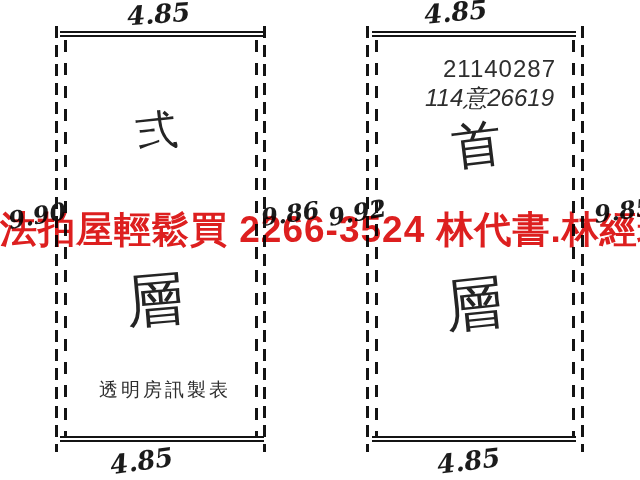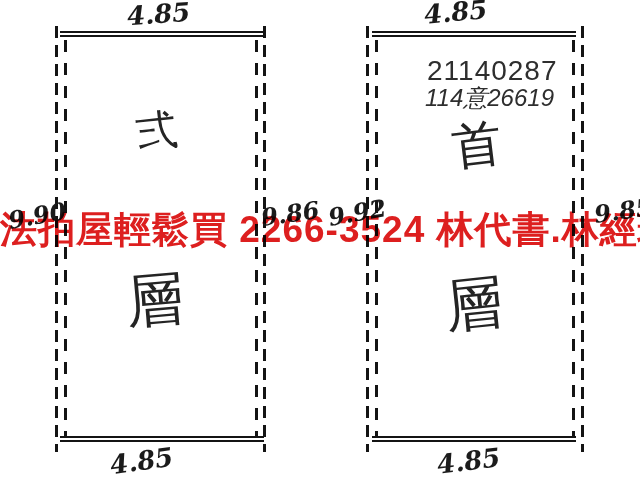--- a/index.html
+++ b/index.html
@@ -83,27 +83,28 @@
   <div class="vdash" style="left:581px;top:26px;height:426px;"></div>
 
   <div class="hand" style="left:127px;top:-1px;font-size:26px;transform:rotate(-4deg);">4.85</div>
   <div class="hand" style="left:110px;top:446px;font-size:26px;transform:rotate(-8deg);">4.85</div>
   <div class="hand" style="left:8px;top:201px;font-size:24px;transform:rotate(-10deg);">9.90</div>
   <div class="hand" style="left:261px;top:199px;font-size:24px;transform:rotate(-8deg);">9.86</div>
 
   <div class="hanchar" style="left:136px;top:103px;font-size:42px;transform:rotate(-6deg);">弍</div>
   <div class="hanchar" style="left:126px;top:262px;font-size:58px;transform:rotate(-5deg);">層</div>
 
+  <div class="printed" style="left:99px;top:377px;font-size:19px;letter-spacing:3px;">透明房訊製表</div>
 
   <div class="hand" style="left:424px;top:-3px;font-size:26px;transform:rotate(-5deg);">4.85</div>
   <div class="hand" style="left:437px;top:446px;font-size:26px;transform:rotate(-7deg);">4.85</div>
   <div class="hand" style="left:328px;top:198px;font-size:24px;transform:rotate(-10deg);">9.92</div>
   <div class="hand" style="left:594px;top:196px;font-size:24px;transform:rotate(-8deg);">9.85</div>
 
-  <div class="printed" style="left:427px;top:55px;font-size:28px;letter-spacing:1px;">21140287</div>
+  <div class="printed" style="left:443px;top:55px;font-size:24px;letter-spacing:1px;">21140287</div>
   <div class="printed" style="left:425px;top:82px;font-size:24px;font-style:italic;">114意26619</div>
 
   <div class="hanchar" style="left:452px;top:112px;font-size:50px;transform:rotate(-7deg);">首</div>
   <div class="hanchar" style="left:445px;top:266px;font-size:58px;transform:rotate(-6deg);">層</div>
 
   <div class="watermark">法拍屋輕鬆買  2266-3524  林代書.林經理</div>
 
 </div>
 
 </body></html>

